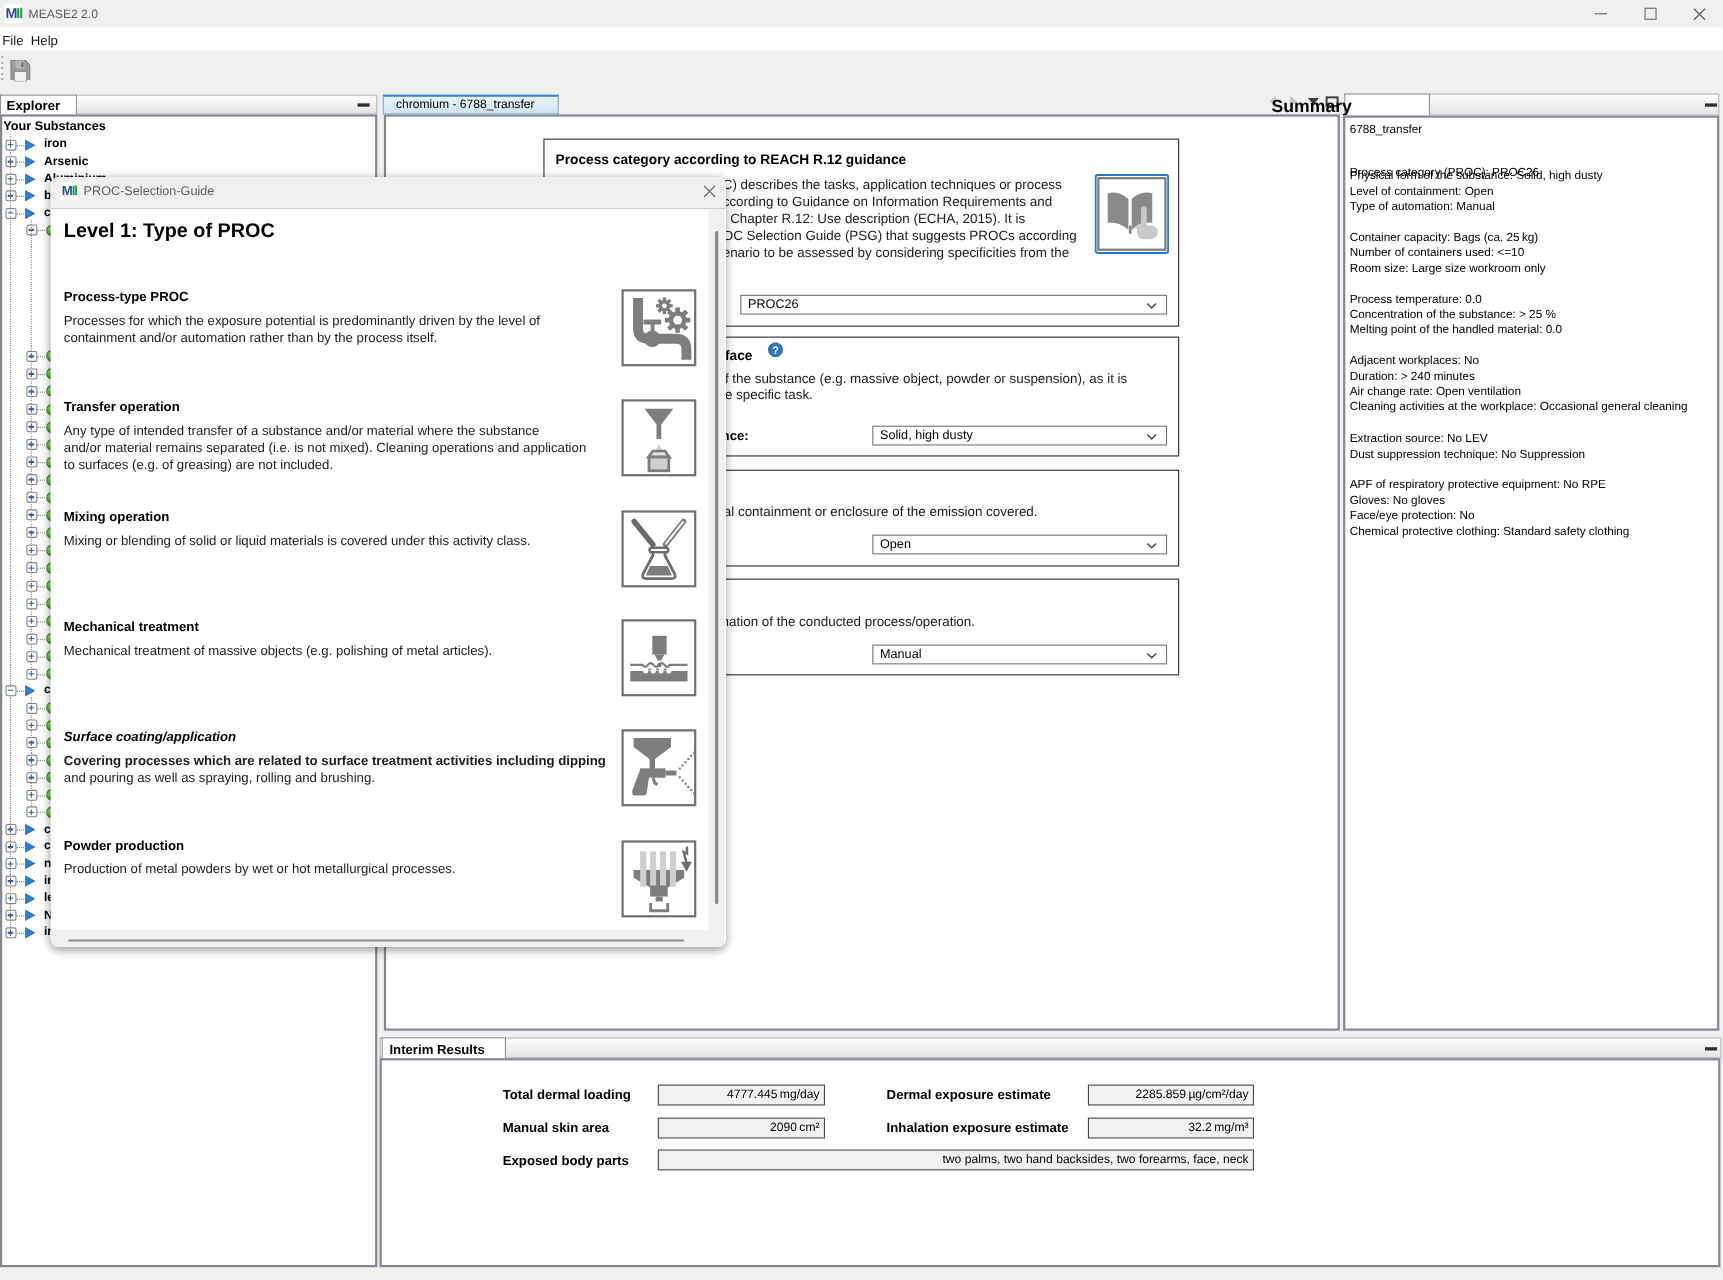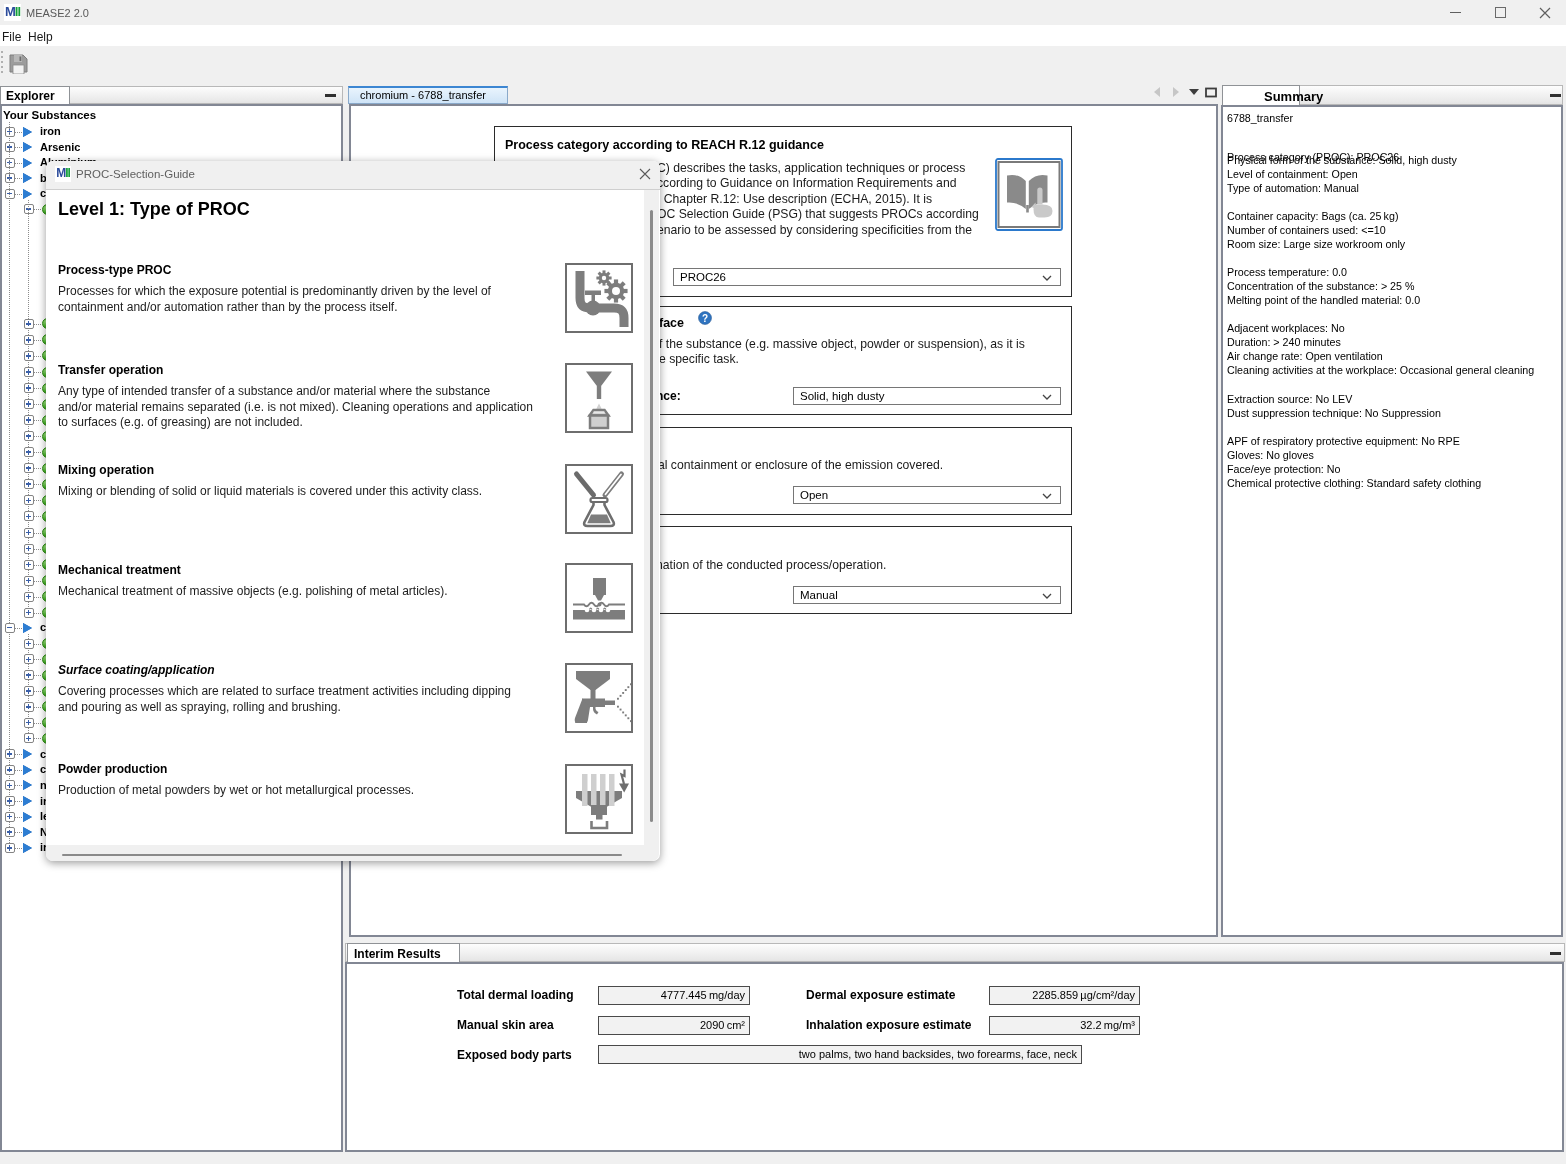--- a/index.html
+++ b/index.html
@@ -352,21 +352,21 @@
 <div class="dd" style="left:793px;top:486px;width:268px;">Open<svg width="10" height="6" viewBox="0 0 10 6">
       <path d="M1 1 L5 5 L9 1" fill="none" stroke="#444" stroke-width="1.3"></path>
     </svg></div>
 <div class="gb" style="left:494px;top:526px;width:578px;height:88px;"></div>
 <div class="bt" style="left:656px;top:557.5px;">nation of the conducted process/operation.</div>
 <div class="dd" style="left:793px;top:586px;width:268px;">Manual<svg width="10" height="6" viewBox="0 0 10 6">
       <path d="M1 1 L5 5 L9 1" fill="none" stroke="#444" stroke-width="1.3"></path>
     </svg></div>
 <div class="tabhdr" style="left:1222px;top:85px;width:341px;height:20px;"></div>
 <div class="wtab" style="left:1222px;top:85px;width:78px;height:20px;"></div>
-<div class="a" style="left:1264px;top:89px;font-weight:bold;font-size:13px;">Summary</div>
+<div class="a" style="left:1156px;top:89px;font-weight:bold;font-size:16px;">Summary</div>
 <div class="mindash" style="left:1550px;top:94px;"></div>
 <div class="a" style="left:1221px;top:105px;width:342px;height:832px;border:2px solid #828794;background:#fff;"></div>
 <div class="sum" style="top:111.5px;">6788_transfer</div>
 <div class="sum" style="top:151px;">Process category (PROC): PROC26</div>
 <div class="sum" style="top:153.7px;">Physical form of the substance: Solid, high dusty</div>
 <div class="sum" style="top:167.7px;">Level of containment: Open</div>
 <div class="sum" style="top:181.8px;">Type of automation: Manual</div>
 <div class="sum" style="top:209.9px;">Container capacity: Bags (ca. 25 kg)</div>
 <div class="sum" style="top:223.9px;">Number of containers used: &lt;=10</div>
 <div class="sum" style="top:237.9px;">Room size: Large size workroom only</div>
@@ -388,21 +388,21 @@
 <div class="a" style="left:354px;top:947px;font-weight:bold;font-size:12px;">Interim Results</div>
 <div class="mindash" style="left:1550px;top:952px;"></div>
 <div class="a" style="left:345px;top:962px;width:1219px;height:190px;border:2px solid #828794;background:#fff;"></div>
 <div class="lbl" style="left:457px;top:988px;">Total dermal loading</div>
 <div class="lbl" style="left:457px;top:1018px;">Manual skin area</div>
 <div class="lbl" style="left:457px;top:1047.5px;">Exposed body parts</div>
 <div class="lbl" style="left:806px;top:988px;">Dermal exposure estimate</div>
 <div class="lbl" style="left:806px;top:1018px;">Inhalation exposure estimate</div>
 <div class="fld" style="left:598px;top:986px;width:152px;">4777.445 mg/day</div>
 <div class="fld" style="left:598px;top:1015.5px;width:152px;">2090 cm²</div>
-<div class="fld" style="left:598px;top:1045px;width:484px;">two palms, two hand backsides, two forearms, face, neck</div>
+<div class="fld" style="left:598px;top:1045px;width:542px;">two palms, two hand backsides, two forearms, face, neck</div>
 <div class="fld" style="left:989px;top:986px;width:151px;">2285.859 µg/cm²/day</div>
 <div class="fld" style="left:989px;top:1015.5px;width:151px;">32.2 mg/m³</div>
 <div class="a" style="left:46px;top:161px;width:614px;height:700px;background:#fff;border-radius:7px;box-shadow:0 2px 9px rgba(0,0,0,0.4);"></div>
 <div class="a" style="left:46px;top:161px;width:614px;height:29px;background:#f0f0f0;border-bottom:1px solid #cfcfcf;border-radius:7px 7px 0 0;"></div>
 <div class="a" style="left:55px;top:166px;width:16px;height:16px;background:#fff;font-weight:bold;font-size:12px;line-height:15px;text-align:center;letter-spacing:-1px;"><span style="color:#2b4b9b;">M</span><span style="color:#14a03a;">Il</span></div>
 <div class="a" style="left:76px;top:168px;font-size:11.5px;color:#5f5f5f;">PROC-Selection-Guide</div>
 <svg class="a" style="left:639px;top:168px;" width="12" height="12">
     <path d="M1 1 L11 11 M11 1 L1 11" stroke="#5a5a5a" stroke-width="1.1"></path>
   </svg>
 <div class="a" style="left:644px;top:190px;width:15px;height:655px;background:#f0f0f0;"></div>
@@ -415,21 +415,21 @@
 <div class="db" style="top:299.7px;">containment and/or automation rather than by the process itself.</div>
 <div class="dh" style="top:363px;">Transfer operation</div>
 <div class="db" style="top:384.0px;">Any type of intended transfer of a substance and/or material where the substance</div>
 <div class="db" style="top:399.7px;">and/or material remains separated (i.e. is not mixed). Cleaning operations and application</div>
 <div class="db" style="top:415.4px;">to surfaces (e.g. of greasing) are not included.</div>
 <div class="dh" style="top:463px;">Mixing operation</div>
 <div class="db" style="top:484.0px;">Mixing or blending of solid or liquid materials is covered under this activity class.</div>
 <div class="dh" style="top:563px;">Mechanical treatment</div>
 <div class="db" style="top:584.0px;">Mechanical treatment of massive objects (e.g. polishing of metal articles).</div>
 <div class="dh" style="top:663px;font-style:italic;">Surface coating/application</div>
-<div class="db" style="top:684.0px;">Covering processes which are related to surface treatment activities including dipping</div>
+<div class="db" style="top:684.0px;font-weight:bold;">Covering processes which are related to surface treatment activities including dipping</div>
 <div class="db" style="top:699.7px;">and pouring as well as spraying, rolling and brushing.</div>
 <div class="dh" style="top:762px;">Powder production</div>
 <div class="db" style="top:783.0px;">Production of metal powders by wet or hot metallurgical processes.</div>
 <div class="icb" style="top:263px;"><svg width="64" height="66" viewBox="0 0 64 66">
 <path d="M13 6 V33 C13 40 16 43 23 43 H47 C54 43 57 46 57 53 V62" fill="none" stroke="#7d7d7d" stroke-width="9"></path>
 <rect x="24.5" y="28" width="3.5" height="8" fill="#7d7d7d"></rect>
 <rect x="18" y="25.5" width="16" height="4.5" fill="#7d7d7d"></rect>
 <circle cx="26" cy="43" r="7.5" fill="#7d7d7d"></circle>
 <g transform="translate(37 13)">
         <circle r="5.2" fill="#7d7d7d"></circle>

